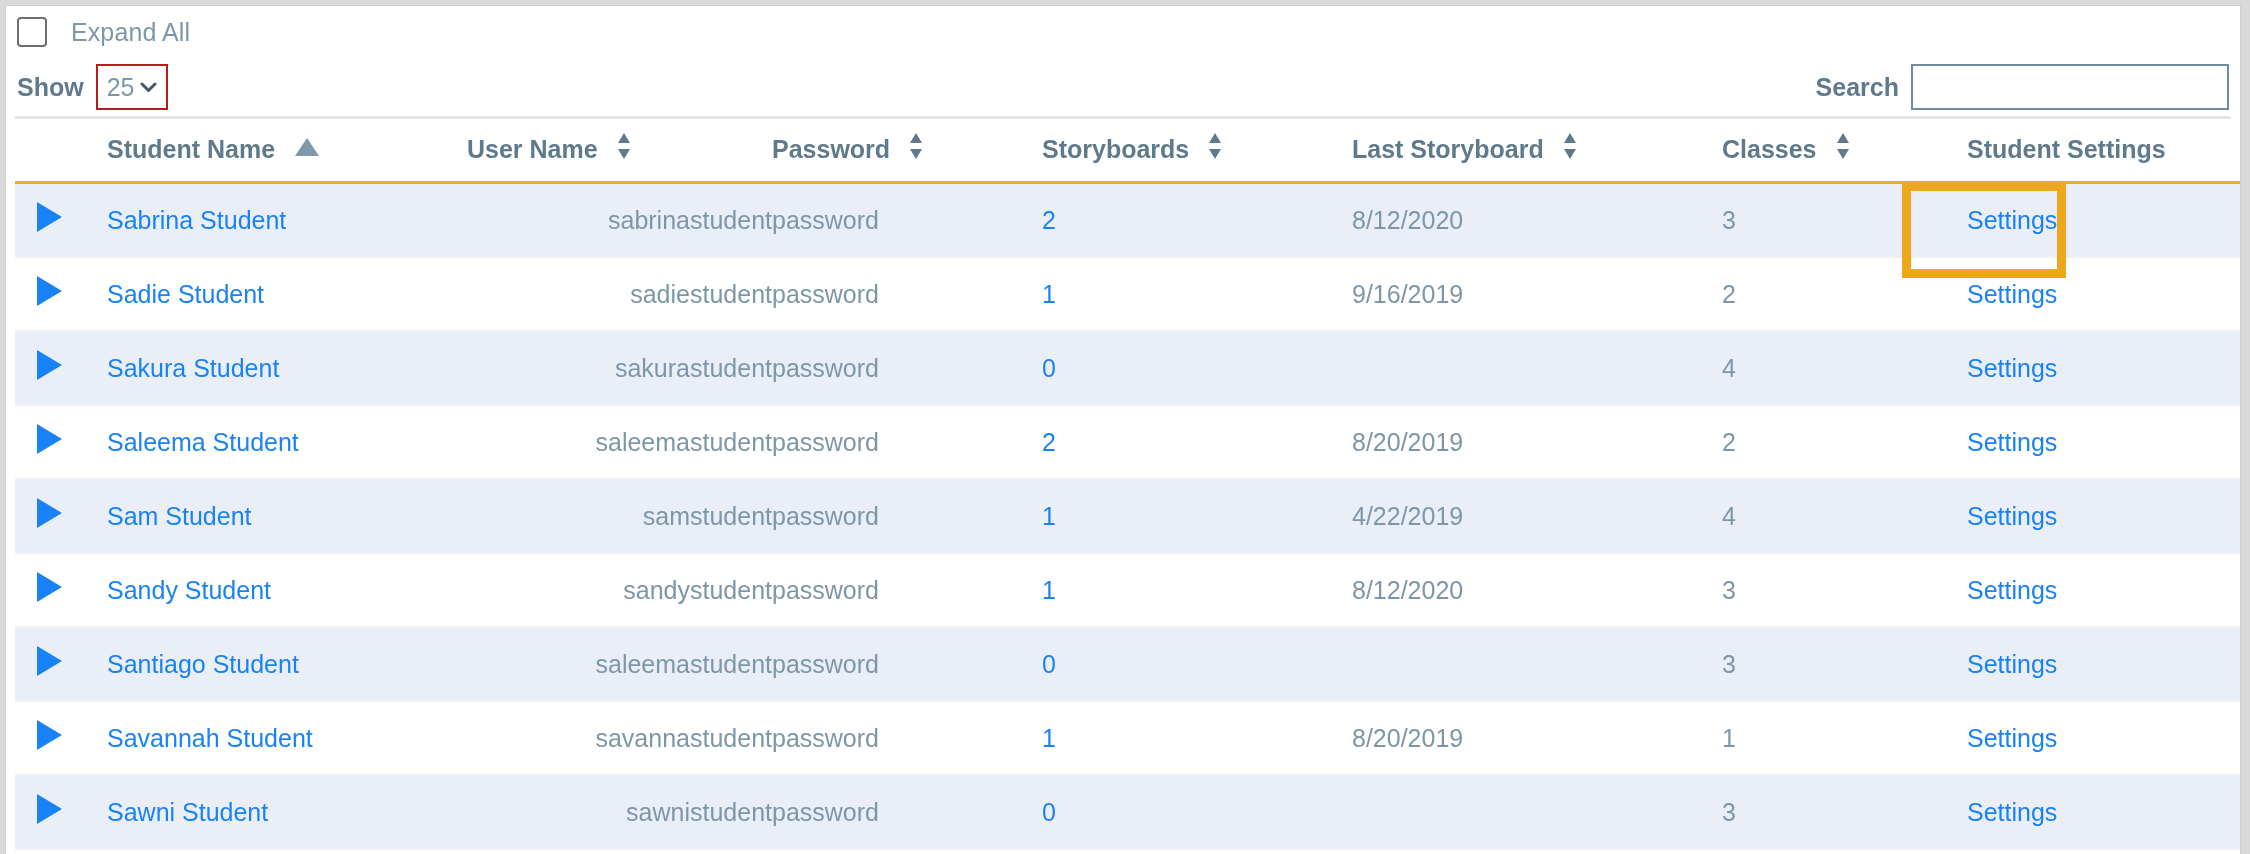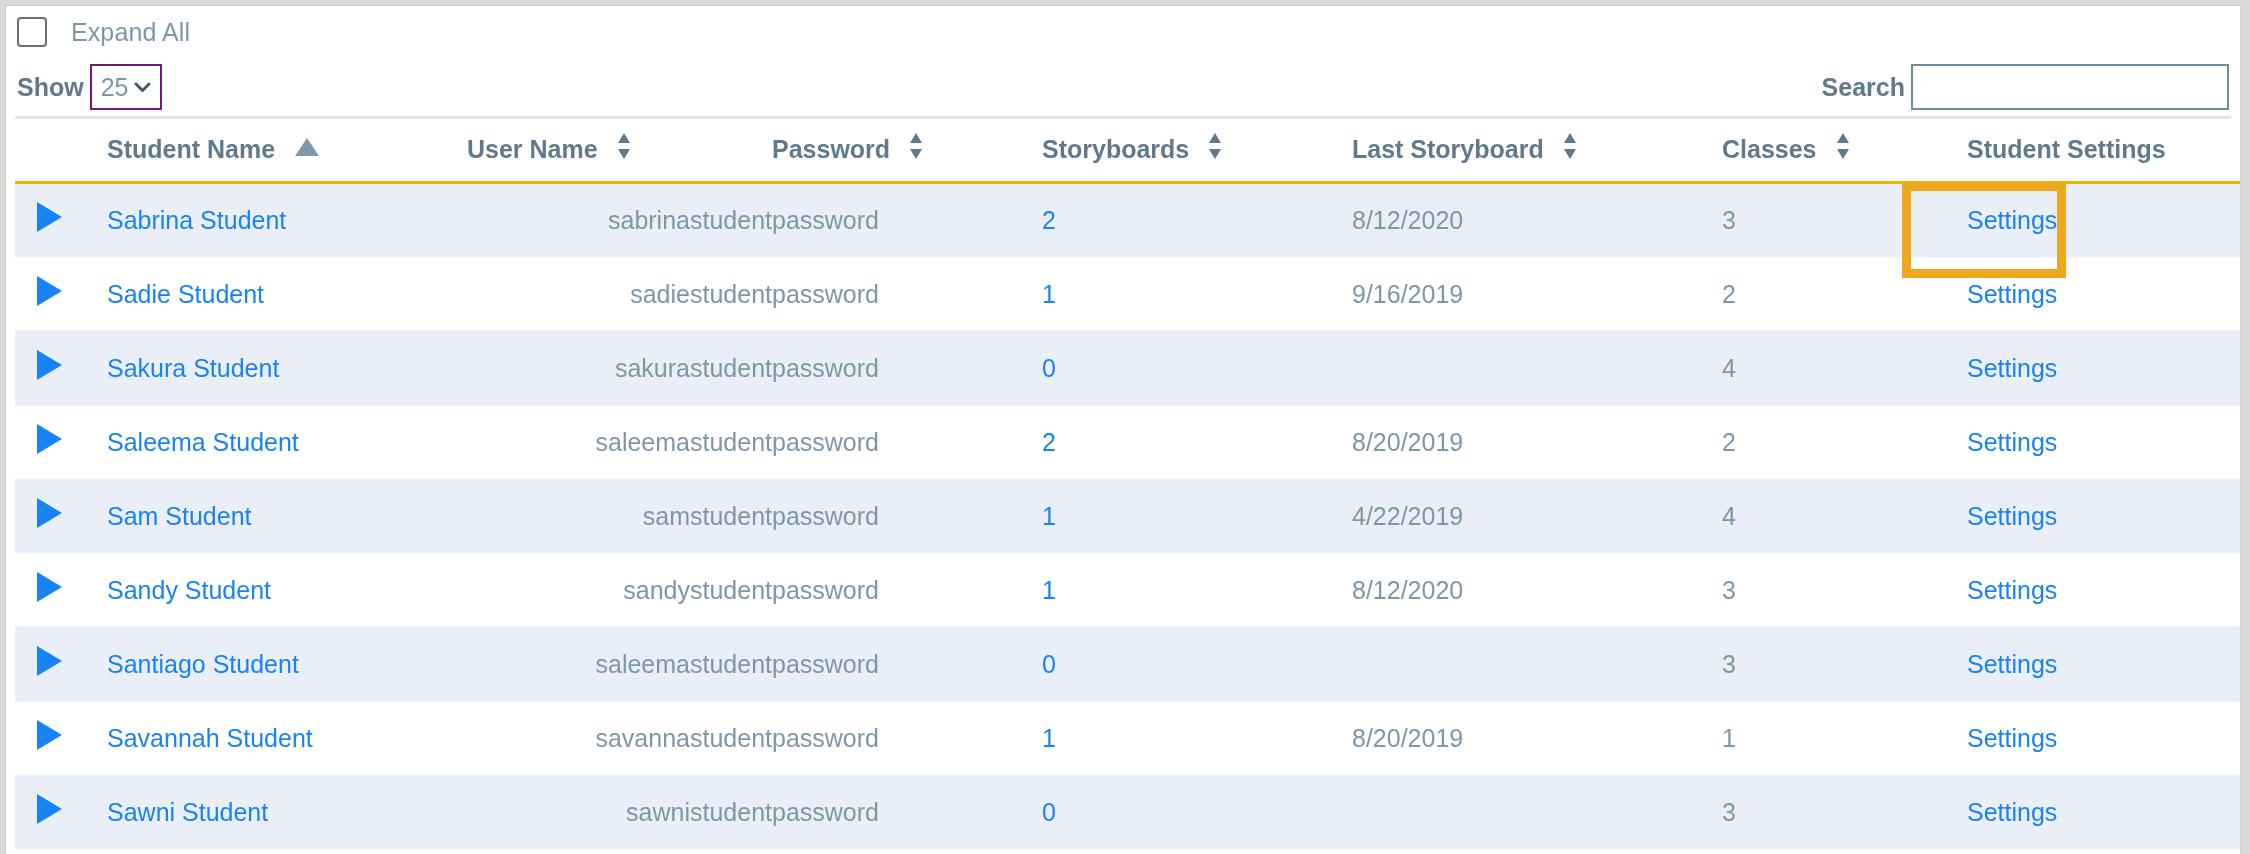--- a/index.html
+++ b/index.html
@@ -49,31 +49,32 @@
     color: #7d97a8;
     letter-spacing: .1px;
   }
 
   .show-search-row {
     display: flex;
     align-items: center;
     height: 58px;
     padding: 0 11px 0 11px;
     position: relative;
+    gap: 6px;
   }
   .show-label {
     font-size: 25px;
     font-weight: bold;
     color: #5e7a8c;
     margin-right: 6px;
   }
   .page-size-select {
     width: 72px;
     height: 46px;
-    border: 2px solid #701a75;
+    border: 2px solid #b91c1c;
     background: #fff;
     box-sizing: border-box;
     display: flex;
     align-items: center;
     padding-left: 9px;
     position: relative;
   }
   .page-size-value {
     font-size: 25px;
     color: #7d97a8;

